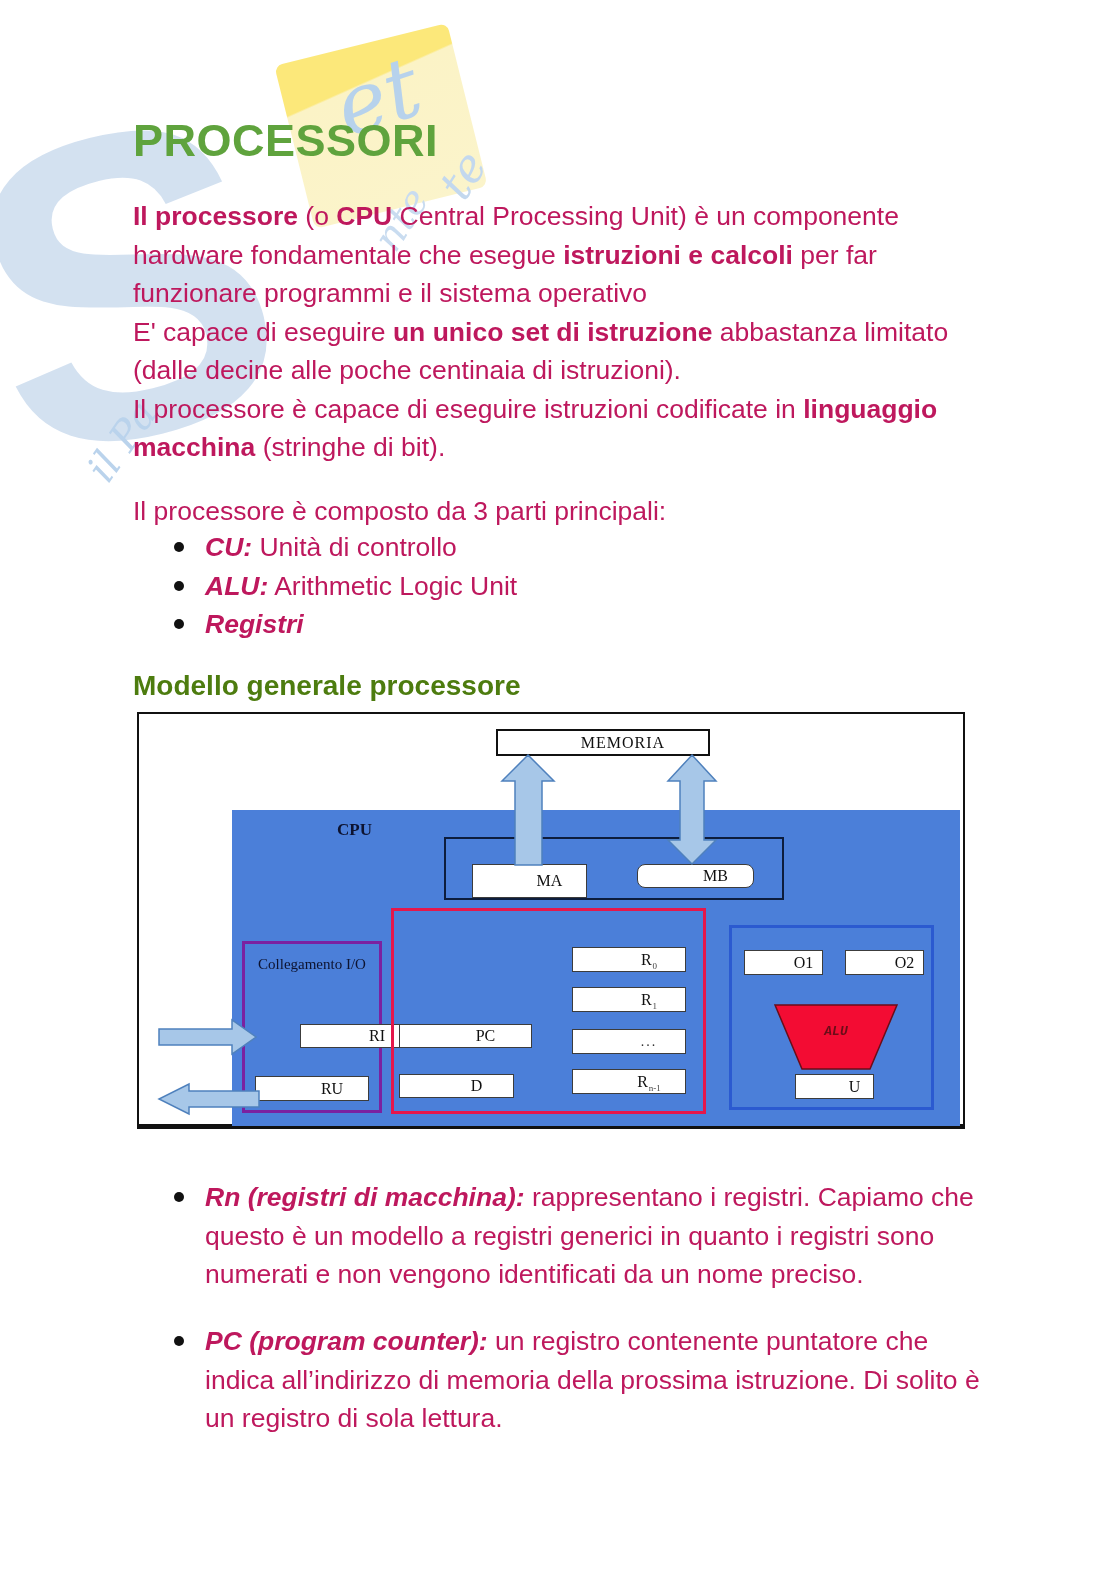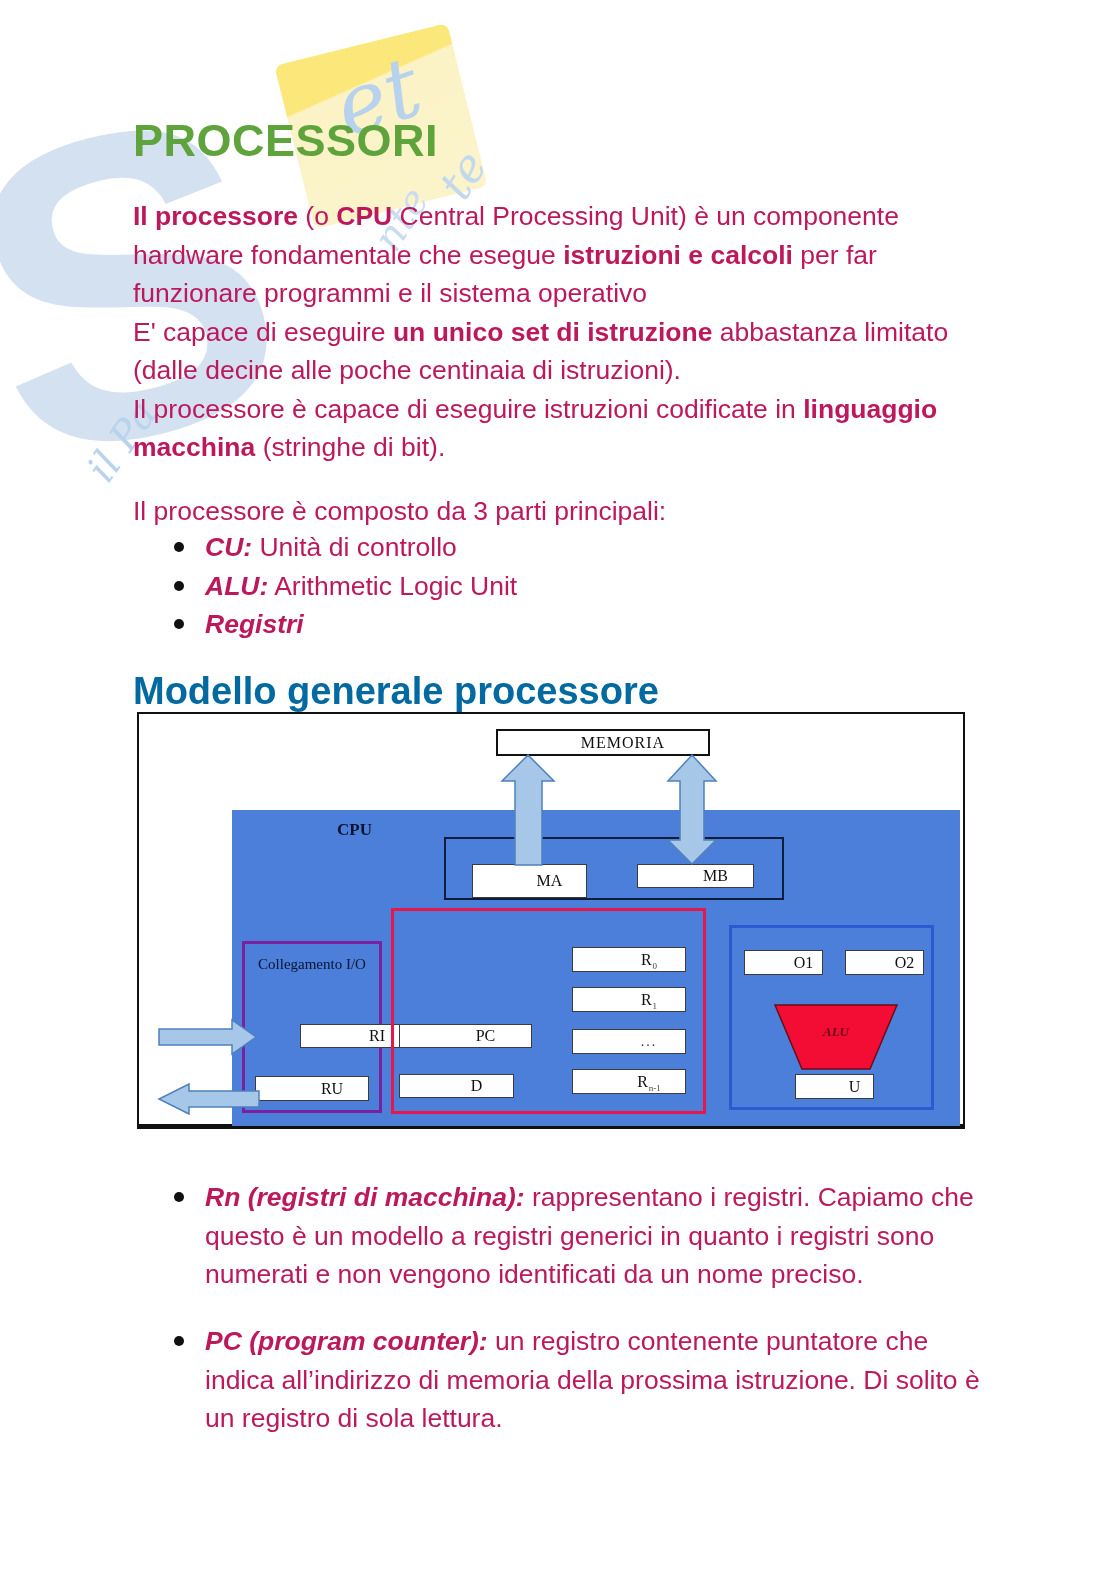--- a/index.html
+++ b/index.html
@@ -48,21 +48,21 @@
   .bi{font-weight:bold;font-style:italic;}
   .composto{left:133px;top:492px;width:848px;}
   .toplist{left:172px;top:528px;width:800px;}
   .li{position:relative;padding-left:33px;}
   .dot{
     position:absolute;left:2px;top:14px;
     width:10px;height:10px;border-radius:50%;background:#111;
   }
   .h2{
     left:133px;top:670px;
-    font-size:38px;font-weight:bold;color:#0369a1;
+    font-size:28px;font-weight:bold;color:#4d7c0f;
   }
 
   
   .diagram{
     left:137px;top:712px;width:828px;height:417px;
     background:#ffffff;
     border:2px solid #111;border-bottom-width:5px;
     box-sizing:border-box;
   }
   .dg{position:absolute;box-sizing:border-box;}
@@ -73,41 +73,41 @@
     font-size:17px;color:#0d1330;
   }
   .wbox{
     background:#fff;border:1.5px solid #3c3c3c;
     display:flex;align-items:center;justify-content:center;
     font-family:"Liberation Serif",serif;font-size:16px;color:#101010;padding-left:40px;
   }
   .memoria{left:357px;top:15px;width:214px;height:27px;border:2px solid #111;letter-spacing:1px;}
   .mamb{left:305px;top:123px;width:340px;height:63px;border:2.5px solid #0d1d3d;}
   .ma{left:333px;top:150px;width:115px;height:34px;}
-  .mb{left:498px;top:150px;width:117px;height:24px;}
+  .mb{left:498px;top:150px;width:117px;height:24px;border-radius:8px;}
   .purplebox{left:103px;top:227px;width:140px;height:172px;border:3px solid #7b21a0;}
   .colleg{
     left:108px;top:242px;width:130px;text-align:center;
     font-family:"Liberation Serif",serif;font-size:15px;color:#0d1330;
   }
   .ri{left:116px;top:310px;width:114px;height:24px;margin-left:45px;}
   .ru{left:116px;top:362px;width:114px;height:25px;}
   .redbox{left:252px;top:194px;width:315px;height:206px;border:3px solid #e5174b;}
   .pc{left:260px;top:310px;width:133px;height:24px;}
   .d{left:260px;top:360px;width:115px;height:24px;}
   .rbox{left:433px;width:114px;height:25px;}
   .r0{top:233px;} .r1{top:273px;} .rdots{top:315px;font-size:14px;letter-spacing:2px;color:#333;} .rn{top:355px;}
   .rsub{font-size:9px;color:#444;margin-left:1px;position:relative;top:6px;}
   .bluebox{left:590px;top:211px;width:205px;height:185px;border:3px solid #2b5ad0;}
   .o1{left:605px;top:236px;width:79px;height:25px;}
   .o2{left:706px;top:236px;width:79px;height:25px;}
   .u{left:656px;top:360px;width:79px;height:25px;}
   .alu-label{
     left:647px;top:310px;width:100px;text-align:center;
-    font-family:Liberation Serif, serif;font-weight:bold;font-style:italic;
+    font-family:Liberation Mono, monospace;font-weight:bold;font-style:italic;
     font-size:13px;color:#6b0d18;
   }
   .arrows{left:0;top:0;width:828px;height:417px;pointer-events:none;}
 
   
   .note{position:absolute;left:172px;width:796px;}
   .note1{top:1178px;}
   .note2{top:1322px;}
 </style>
 </head>

